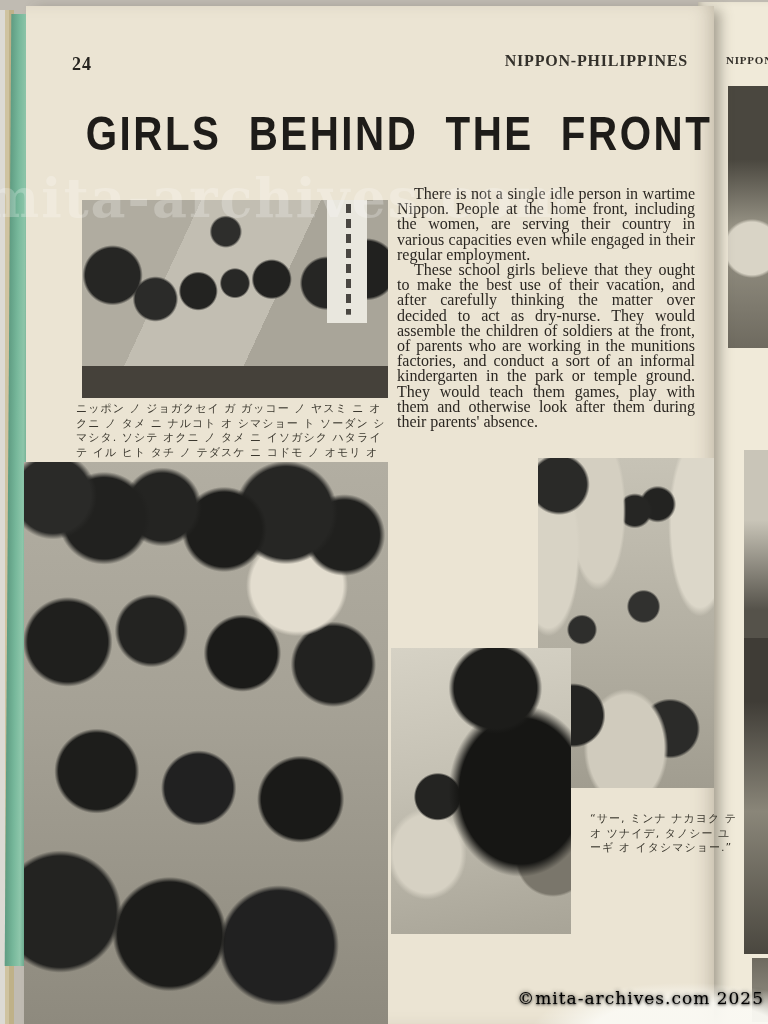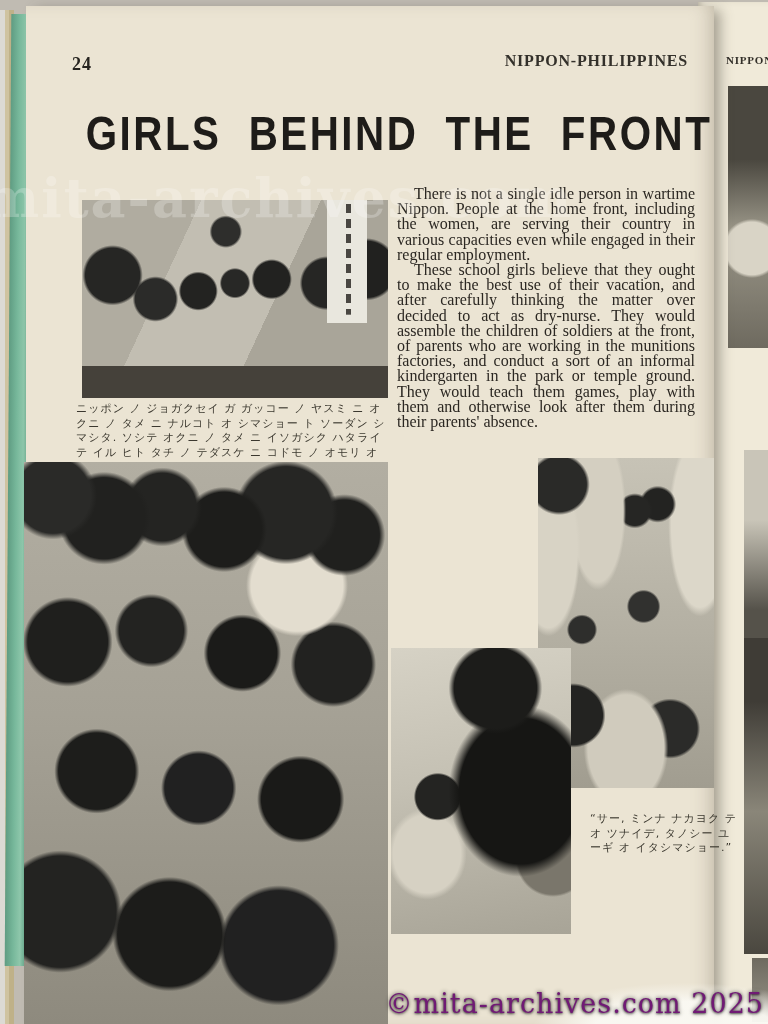--- a/index.html
+++ b/index.html
@@ -124,21 +124,21 @@
     background:linear-gradient(180deg,#3f3c36 0 20%,#8a8679 55%,#4a473f 100%);}
   .np-photo-d{left:54px;top:956px;width:16px;height:64px;
     background:linear-gradient(180deg,#6e6a5f,#9a968a);}
   
   .watermark-overlay{position:absolute;left:-18px;top:166px;width:820px;
     font-family:"DejaVu Serif",serif;font-size:54px;font-weight:bold;
     color:rgba(255,255,255,.24);letter-spacing:2px;white-space:nowrap;z-index:5;}
   .page-curl{position:absolute;left:430px;top:960px;width:340px;height:70px;z-index:4;
     background:radial-gradient(60% 90% at 75% 100%, rgba(250,249,243,.95) 0 45%, rgba(250,249,243,0) 75%);}
   .watermark-footer{position:absolute;right:4px;top:988px;z-index:6;
-    font-family:"DejaVu Serif",serif;font-size:27px;color:#701a75;
+    font-family:"DejaVu Serif",serif;font-size:17px;color:#000000;
     text-shadow:0 0 4px rgba(40,38,32,.85), 0 1px 2px rgba(0,0,0,.5);letter-spacing:1px;}
 </style>
 </head>
 <body>
 
 <div class="stage">
 
   <div class="edge-pages"></div>
 
   <div class="next-page">

